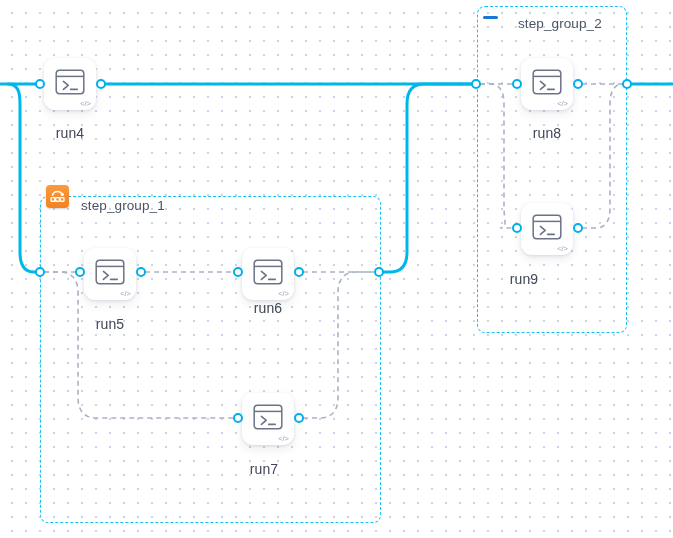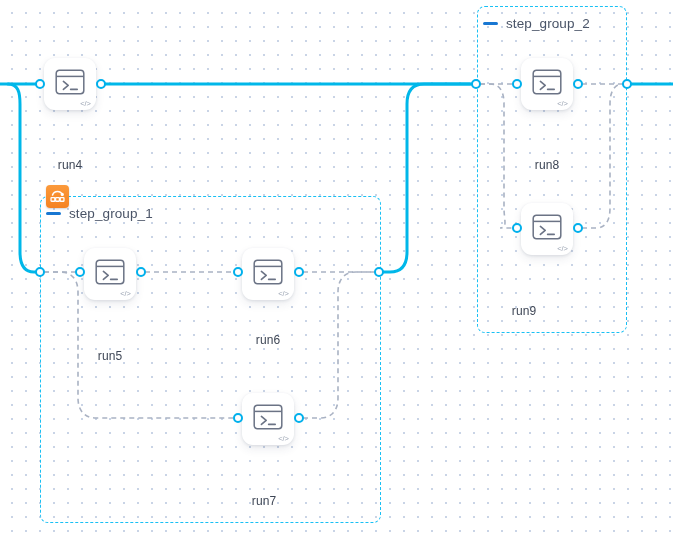--- a/index.html
+++ b/index.html
@@ -47,22 +47,21 @@
   
   .group-box {
     position: absolute;
     border: 1.6px dashed #19c0f4;
     border-radius: 8px;
     background: rgba(255,255,255,0.0);
   }
   .group-header {
     position: absolute;
     display: flex;
-    align-items: center;
-    gap: 8px;
+    gap: 20px;
     white-space: nowrap;
   }
   .group-toggle {
     width: 15px;
     height: 3px;
     border-radius: 2px;
     background: #1877d2;
     flex: 0 0 auto;
     cursor: pointer;
   }
@@ -102,27 +101,26 @@
     position: absolute;
     right: 5px;
     bottom: 3px;
     font-size: 7.5px;
     color: #9aa3b2;
     line-height: 1;
     font-family: "Liberation Sans", sans-serif;
   }
   .node-label {
     position: absolute;
-    font-size: 12px;
+    font-size: 14px;
     color: #3f4756;
     text-align: center;
     white-space: nowrap;
     transform: translateX(-50%);
     letter-spacing: 0.1px;
-    margin-top: 33px;
   }
 
   
   .port {
     position: absolute;
     width: 10px;
     height: 10px;
     border-radius: 50%;
     background: #ffffff;
     border: 2.6px solid #00b0ec;
@@ -147,21 +145,21 @@
       <path d="M 44 272 L 60 272 C 72 272 78 280 78 292 L 78 398 C 78 410 84 418 96 418 L 234 418" class="edge-idle"></path>
       <path d="M 303 418 L 320 418 C 332 418 338 410 338 398 L 338 292 C 338 280 344 272 356 272 L 375 272" class="edge-idle"></path>
       <path d="M 480 84 L 513 84" class="edge-idle"></path>
       <path d="M 582 84 L 623 84" class="edge-idle"></path>
       <path d="M 480 84 L 490 84 C 500 84 504 92 504 104 L 504 208 C 504 220 508 228 500 228 L 513 228" class="edge-idle"></path>
       <path d="M 582 228 L 596 228 C 606 228 610 220 610 208 L 610 104 C 610 92 614 84 623 84" class="edge-idle"></path>
     </svg>
 
   <div id="groups-layer">
       <div class="group-box" style="left: 40px; top: 196px; width: 341px; height: 327px;"></div>
-      <div class="group-header" style="left: 46px; top: 206px;">
+      <div class="group-header" style="left: 46px; top: 198px;">
         <div class="group-toggle"></div>
         <div class="group-label">step_group_1</div>
       </div>
       <div class="group-badge" style="left: 46px; top: 185px;">
         <svg width="17" height="17" viewBox="0 0 20 20" aria-hidden="true">
           <path d="M4.2 8.2 A6.2 6.2 0 0 1 15.8 8.2" fill="none" stroke="#ffffff" stroke-width="1.9" stroke-linecap="round"></path>
           <circle cx="15.6" cy="7.6" r="1.9" fill="#ffffff"></circle>
           <rect x="2.4" y="11.2" width="4.4" height="4.4" rx="0.7" fill="none" stroke="#ffffff" stroke-width="1.5"></rect>
           <rect x="7.8" y="11.2" width="4.4" height="4.4" rx="0.7" fill="none" stroke="#ffffff" stroke-width="1.5"></rect>
           <rect x="13.2" y="11.2" width="4.4" height="4.4" rx="0.7" fill="none" stroke="#ffffff" stroke-width="1.5"></rect>

